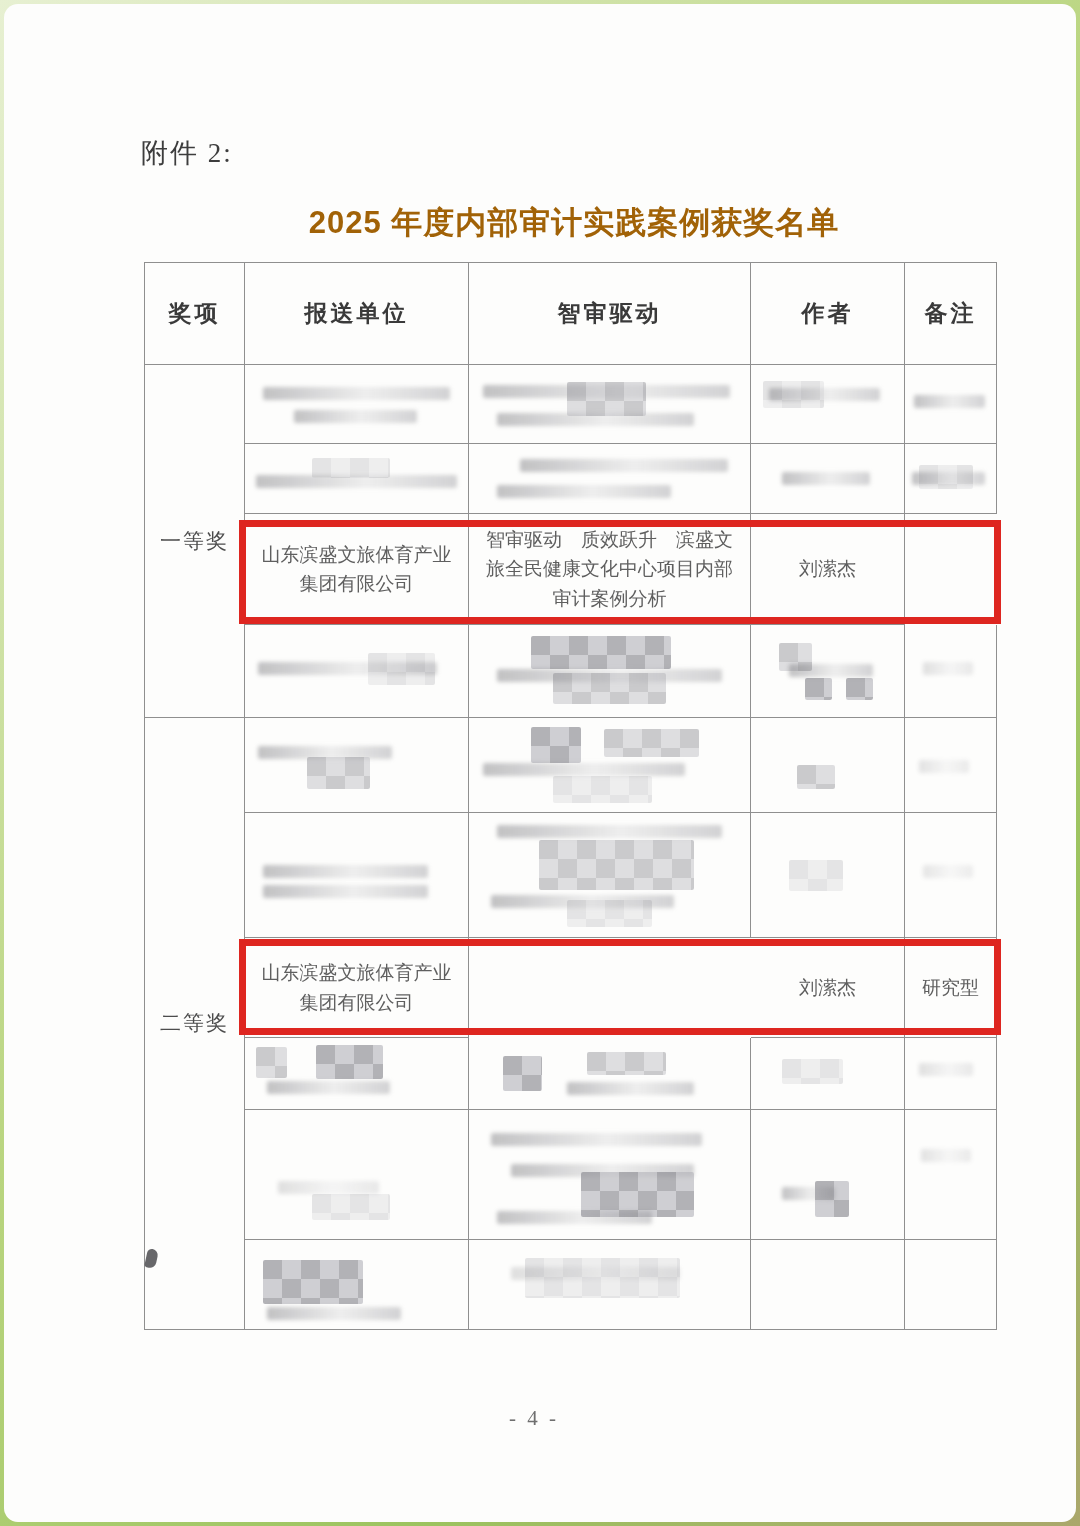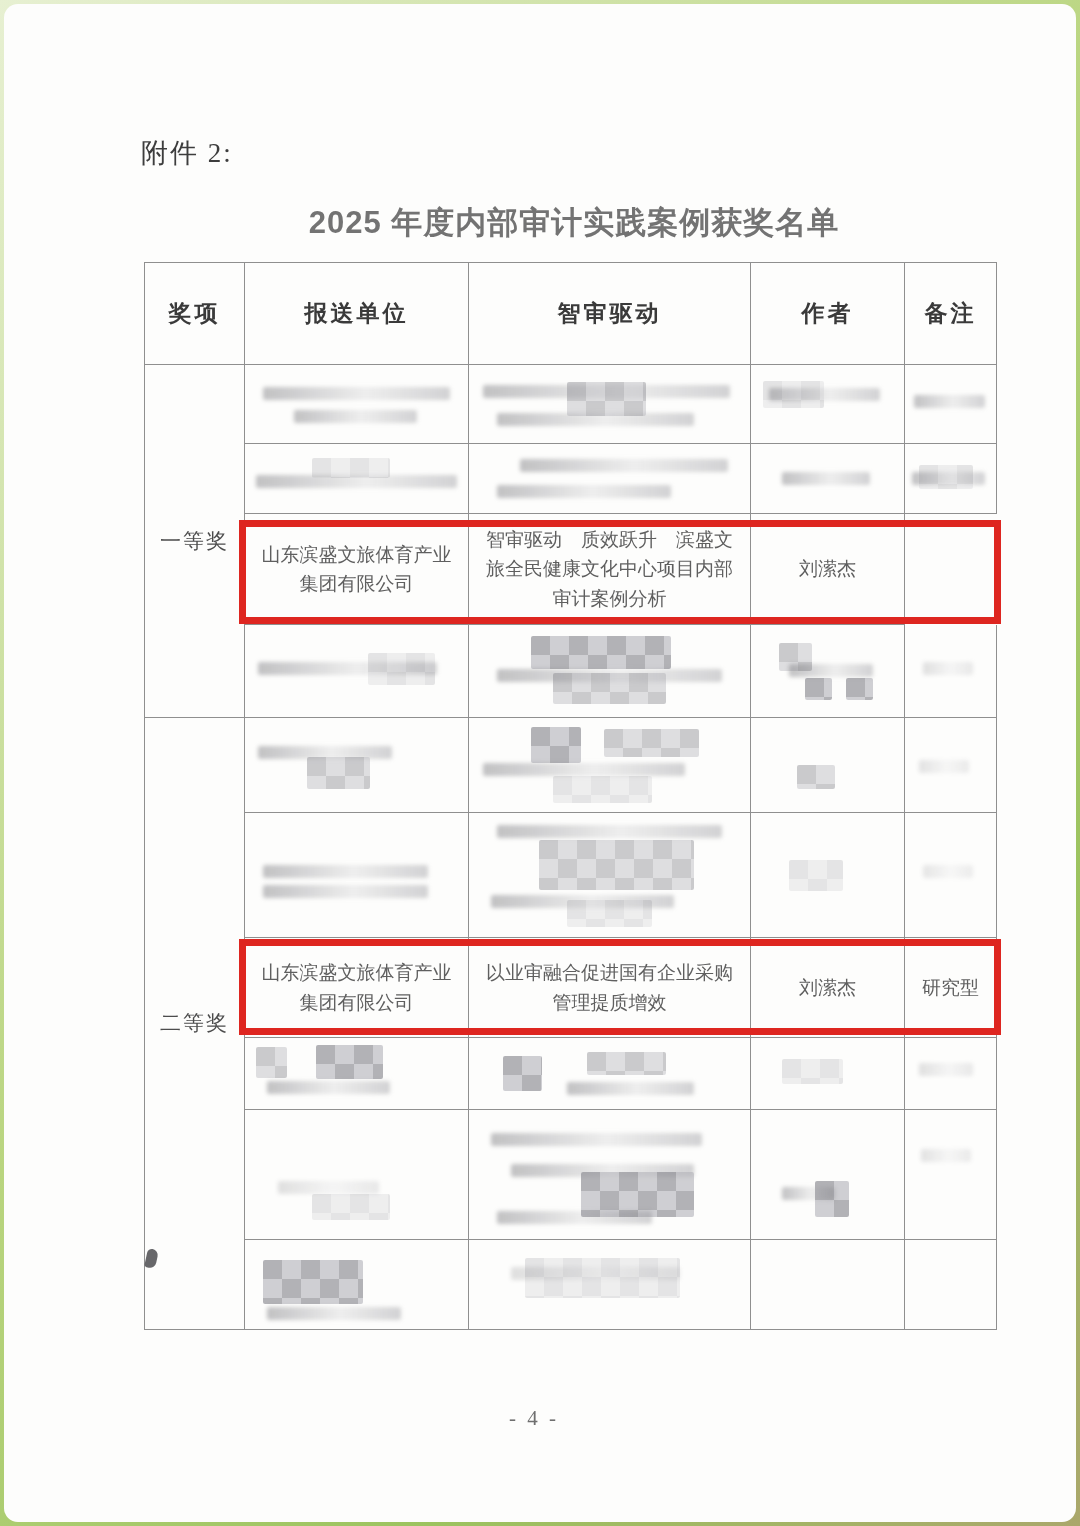--- a/index.html
+++ b/index.html
@@ -12,21 +12,21 @@
     position:absolute;left:4px;top:4px;right:4px;bottom:4px;
     background:#fdfdfc;border-radius:14px;
   }
   .attachment{
     position:absolute;left:137px;top:131px;
     font-size:27px;color:#3d3d3d;letter-spacing:2px;
   }
   .doc-title{
     position:absolute;left:140px;top:198px;width:860px;
     text-align:center;font-family:"Liberation Sans", sans-serif;
-    font-weight:700;font-size:31px;color:#737373;letter-spacing:1px;
+    font-weight:700;font-size:31px;color:#a16207;letter-spacing:1px;
   }
   .tbl{
     position:absolute;left:140px;top:258px;
     display:grid;
     grid-template-columns:100px 224px 282px 154px 92px;
     grid-template-rows:102px 79px 70px 111px 93px 95px 125px 100px 72px 130px 90px;
     border-top:1.5px solid #8f8f8f;border-left:1.5px solid #8f8f8f;
   }
   .cell{
     border-right:1.5px solid #8f8f8f;border-bottom:1.5px solid #8f8f8f;
@@ -168,21 +168,20 @@
       <div class="mz light" style="left:35%;top:70%;width:30%;height:22%"></div>
     </div>
     <div class="cell" style="grid-row:7;grid-column:4">
       <div class="mz light" style="left:25%;top:38%;width:35%;height:25%"></div>
     </div>
     <div class="cell" style="grid-row:7;grid-column:5">
       <div class="smear" style="left:20%;top:42%;width:55%;opacity:.4"></div>
     </div>
 
     <div class="cell hl" style="grid-row:8;grid-column:2">山东滨盛文旅体育产业集团有限公司</div>
-    <div class="cell hl" style="grid-row:8;grid-column:3">以业审融合促进国有企业采购管理提质增效</div>
     <div class="cell hl" style="grid-row:8;grid-column:4">刘潆杰</div>
     <div class="cell hl" style="grid-row:8;grid-column:5">研究型</div>
 
     <div class="cell" style="grid-row:9;grid-column:2">
       <div class="mz" style="left:5%;top:12%;width:14%;height:45%"></div>
       <div class="mz dark" style="left:32%;top:10%;width:30%;height:48%"></div>
       <div class="smear" style="left:10%;top:60%;width:55%"></div>
     </div>
     <div class="cell" style="grid-row:9;grid-column:3">
       <div class="mz dark" style="left:12%;top:25%;width:14%;height:50%"></div>

